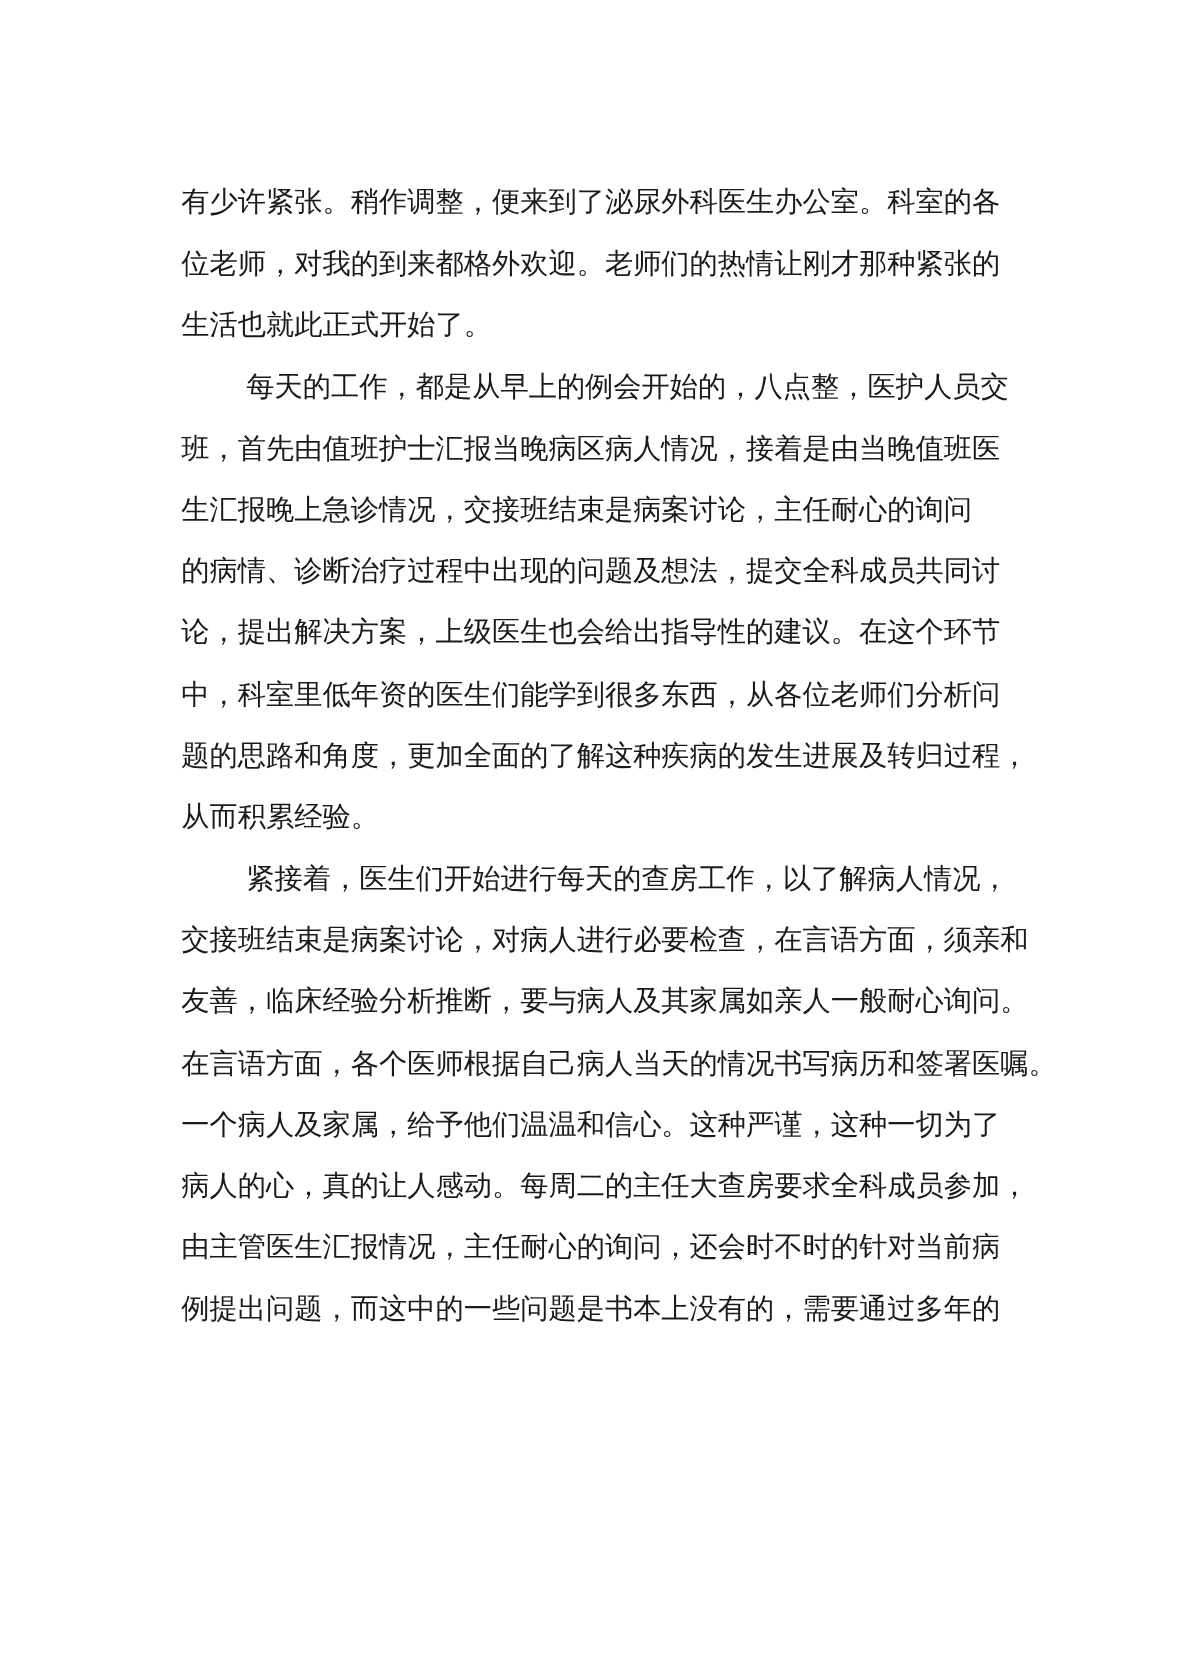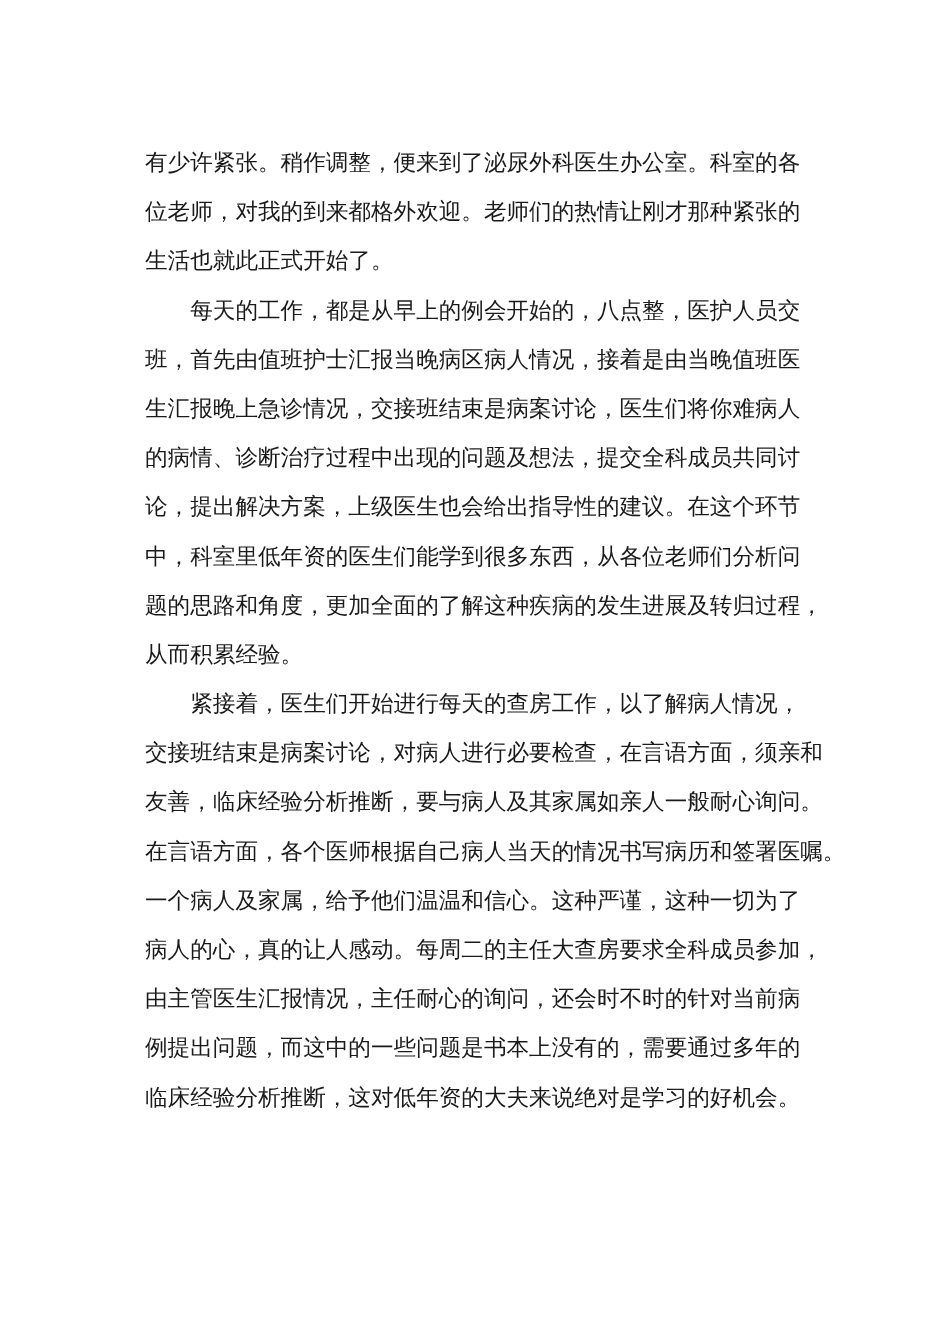--- a/index.html
+++ b/index.html
@@ -8,54 +8,53 @@
   .content { position: absolute; left: 145px; top: 138px; width: 662px; }
   .line {
     font-family: "DejaVu Serif", "Liberation Serif", serif;
     font-size: 22.6px;
     line-height: 49.2px;
     height: 49.2px;
     color: #1a1a1a;
     white-space: nowrap;
     letter-spacing: 0px;
   }
-  .indent { padding-left: 45.2px; }
+  .indent { padding-left: 45.2px; text-align: right; }
 </style>
 </head>
 <body>
 
 <div class="page">
   <div class="content">
 
     <div>
       <div class="line">有少许紧张。稍作调整，便来到了泌尿外科医生办公室。科室的各</div>
       <div class="line">位老师，对我的到来都格外欢迎。老师们的热情让刚才那种紧张的</div>
       <div class="line">生活也就此正式开始了。</div>
     </div>
 
     <div>
       <div class="line indent">每天的工作，都是从早上的例会开始的，八点整，医护人员交</div>
       <div class="line">班，首先由值班护士汇报当晚病区病人情况，接着是由当晚值班医</div>
-      <div class="line">生汇报晚上急诊情况，交接班结束是病案讨论，医生们将你难病人</div>
+      <div class="line">生汇报晚上急诊情况，交接班结束是病案讨论，主任耐心的询问</div>
       <div class="line">的病情、诊断治疗过程中出现的问题及想法，提交全科成员共同讨</div>
       <div class="line">论，提出解决方案，上级医生也会给出指导性的建议。在这个环节</div>
       <div class="line">中，科室里低年资的医生们能学到很多东西，从各位老师们分析问</div>
       <div class="line">题的思路和角度，更加全面的了解这种疾病的发生进展及转归过程，</div>
       <div class="line">从而积累经验。</div>
     </div>
 
     <div>
       <div class="line indent">紧接着，医生们开始进行每天的查房工作，以了解病人情况，</div>
       <div class="line">交接班结束是病案讨论，对病人进行必要检查，在言语方面，须亲和</div>
       <div class="line">友善，临床经验分析推断，要与病人及其家属如亲人一般耐心询问。</div>
       <div class="line">在言语方面，各个医师根据自己病人当天的情况书写病历和签署医嘱。</div>
     </div>
 
     <div>
       <div class="line">一个病人及家属，给予他们温温和信心。这种严谨，这种一切为了</div>
       <div class="line">病人的心，真的让人感动。每周二的主任大查房要求全科成员参加，</div>
       <div class="line">由主管医生汇报情况，主任耐心的询问，还会时不时的针对当前病</div>
       <div class="line">例提出问题，而这中的一些问题是书本上没有的，需要通过多年的</div>
-      <div class="line">临床经验分析推断，这对低年资的大夫来说绝对是学习的好机会。</div>
     </div>
 
   </div>
 </div>
 
 </body></html>

